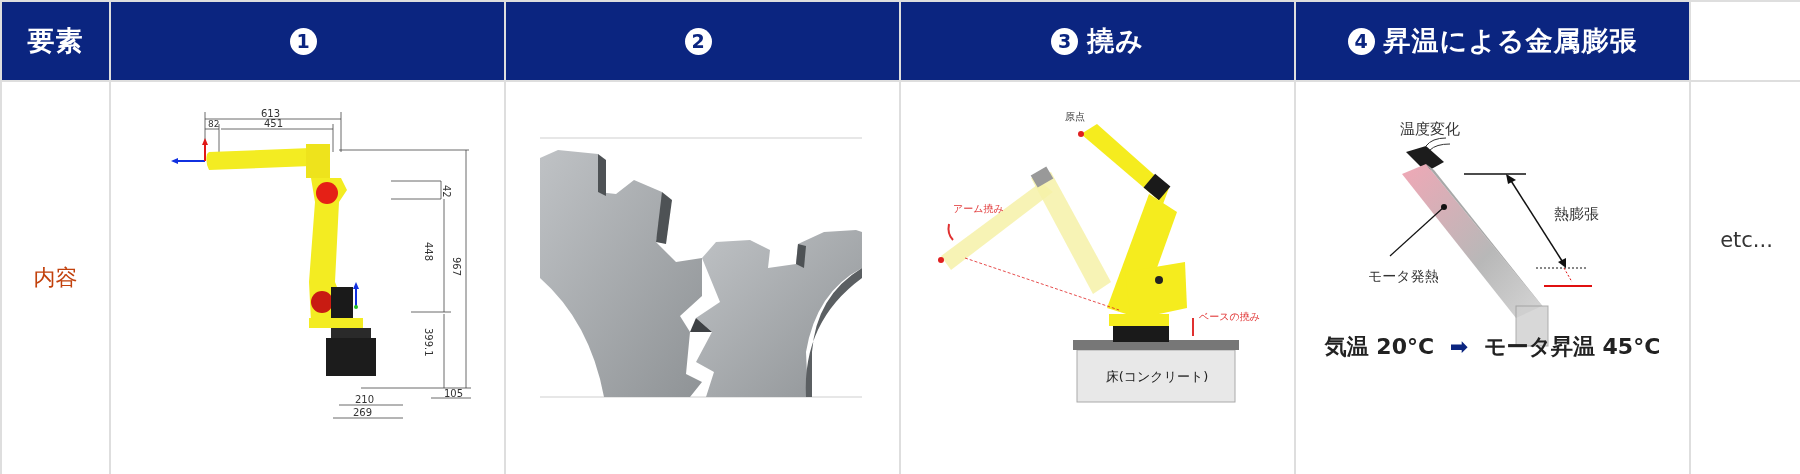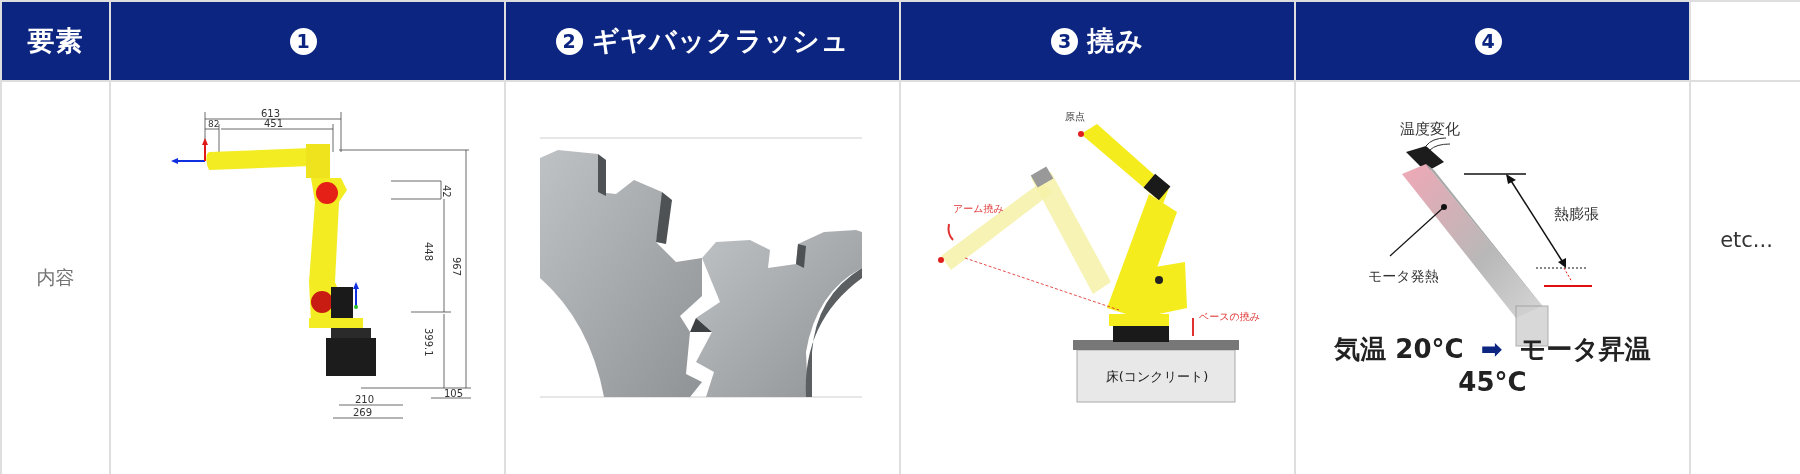--- a/index.html
+++ b/index.html
@@ -19,46 +19,46 @@
     font-size: 27px; font-weight: bold; letter-spacing: 1px;
   }
   .hcell.blank { background: #ffffff; }
   .num {
     display: inline-flex; align-items: center; justify-content: center;
     width: 27px; height: 27px; border-radius: 50%;
     background: #ffffff; color: #0b2580; font-size: 19px; font-weight: bold;
     margin-right: 9px; letter-spacing: 0;
   }
   .bcell { background: #ffffff; position: relative; overflow: hidden; }
-  .rowlabel { display: flex; align-items: center; justify-content: center; font-size: 19px; color: #737373; }
+  .rowlabel { display: flex; align-items: center; justify-content: center; font-size: 22px; color: #c2410c; }
   .etc { display: flex; justify-content: center; padding-top: 146px; box-sizing: border-box; font-size: 21px; color: #333; }
   .fig { position: absolute; left: 0; top: 0; }
-  .caption { position: absolute; left: 0; width: 100%; text-align: center; font-size: 26px; color: #222; font-weight: bold; }
+  .caption { position: absolute; left: 0; width: 100%; text-align: center; font-size: 22px; color: #222; font-weight: bold; }
 </style>
 </head>
 <body>
 
 <div class="table">
 
   <div class="hcell">
       <span>要素</span>
     </div>
   <div class="hcell">
     <span class="num">1</span>
   </div>
   <div class="hcell">
     <span class="num">2</span>
-    <span>ギヤバックラッシュ</span>
   </div>
   <div class="hcell">
     <span class="num">3</span>
     <span>撓み</span>
   </div>
   <div class="hcell">
     <span class="num">4</span>
+    <span>昇温による金属膨張</span>
   </div>
   <div class="hcell blank"></div>
 
   <div class="bcell rowlabel">
       <span>内容</span>
     </div>
 
   <div class="bcell">
     <svg class="fig" width="393" height="392" viewBox="0 0 393 392">
       <g stroke="#444" stroke-width="0.8" fill="none">

